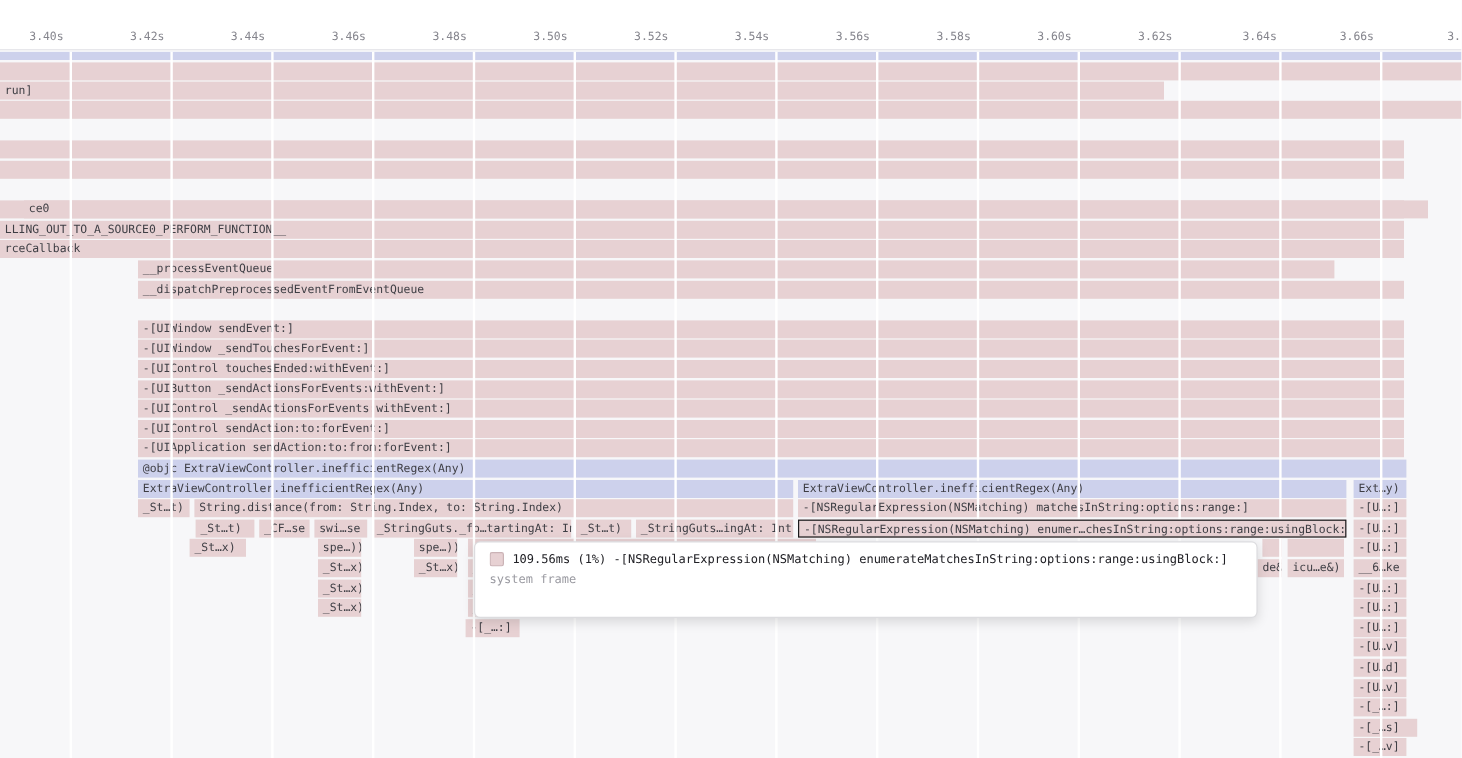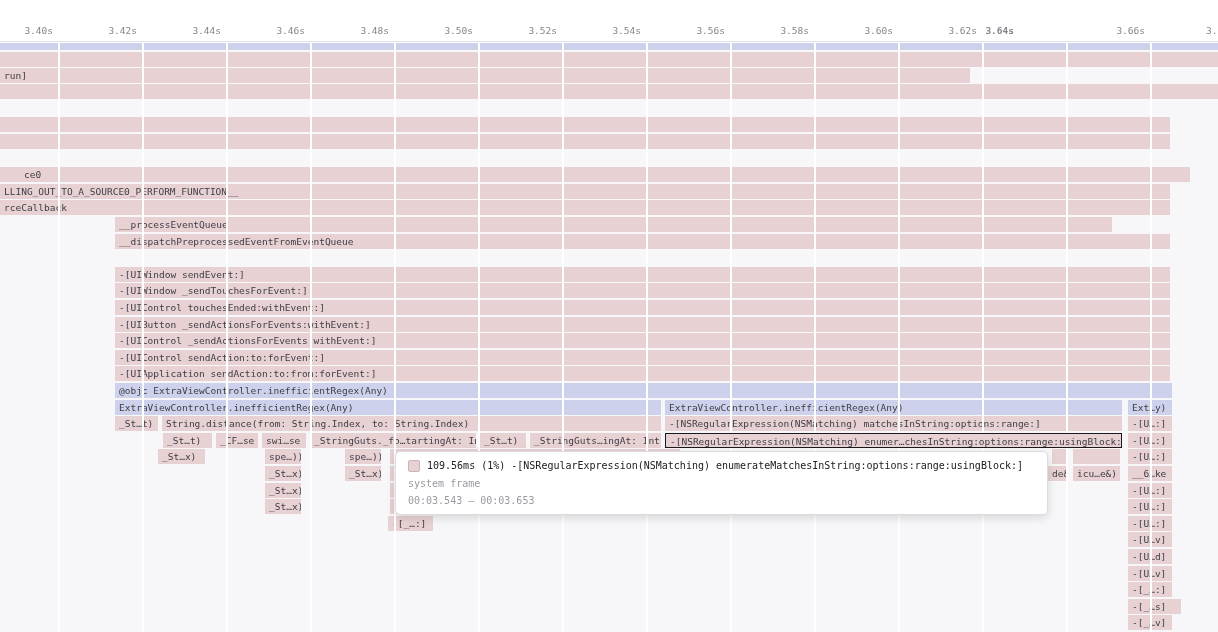--- a/index.html
+++ b/index.html
@@ -29,42 +29,42 @@
     overflow:hidden;white-space:nowrap;box-sizing:border-box;
     font-size:9.5px;line-height:15px;color:#3e3e44;padding-left:4px;z-index:1;
   }
   .bar.v{background:var(--purple,#cdd1ec);}
   .bar.s{border:1.5px solid #1a1a1c;z-index:3;}
   .tooltip{
     position:absolute;left:395px;top:451px;width:653px;height:64px;box-sizing:border-box;
     background:#ffffff;border:1px solid #dcdcdf;border-radius:5px;
     box-shadow:0 3px 10px rgba(0,0,0,0.13);z-index:10;padding:8px 12px;
   }
-  .tooltip .t1{display:flex;gap:7px;font-size:10px;color:#202025;white-space:nowrap;overflow:hidden;}
+  .tooltip .t1{display:flex;align-items:center;gap:7px;font-size:10px;color:#202025;white-space:nowrap;overflow:hidden;}
   .swatch{flex:0 0 auto;width:10px;height:10px;background:var(--pink,#e7d1d3);border:1px solid #cbb3b6;border-radius:2px;}
   .tooltip .t2,.tooltip .t3{font-size:10px;color:#9a9aa1;margin-top:6px;white-space:nowrap;}
 </style>
 </head>
 <body>
 
 <div class="stage">
   <div class="ruler">
       <div class="tick" style="left: -11px;">3.40s</div>
       <div class="tick" style="left: 73px;">3.42s</div>
       <div class="tick" style="left: 157px;">3.44s</div>
       <div class="tick" style="left: 241px;">3.46s</div>
       <div class="tick" style="left: 325px;">3.48s</div>
       <div class="tick" style="left: 409px;">3.50s</div>
       <div class="tick" style="left: 493px;">3.52s</div>
       <div class="tick" style="left: 577px;">3.54s</div>
       <div class="tick" style="left: 661px;">3.56s</div>
       <div class="tick" style="left: 745px;">3.58s</div>
       <div class="tick" style="left: 829px;">3.60s</div>
       <div class="tick" style="left: 913px;">3.62s</div>
-      <div class="tick" style="left: 950px; font-weight: bold;">3.64s</div>
+      <div class="tick" style="left: 1000px;">3.64s</div>
       <div class="tick" style="left: 1081px;">3.66s</div>
       <div class="tick clipped" style="left: 1206px;">3.</div>
     </div>
   <div class="chart">
       <div class="bar v" style="left: 0px; top: 0px; width: 1218px; height: 7px; line-height: 7px;"></div>
       <div class="bar" style="left: 0px; top: 9px; width: 1218px; height: 15px; line-height: 15px;"></div>
       <div class="bar" style="left: 0px; top: 25px; width: 970px; height: 15px; line-height: 15px;">run]</div>
       <div class="bar" style="left: 0px; top: 41px; width: 1218px; height: 15px; line-height: 15px;"></div>
       <div class="bar" style="left: 0px; top: 74px; width: 1170px; height: 15px; line-height: 15px;"></div>
       <div class="bar" style="left: 0px; top: 91px; width: 1170px; height: 15px; line-height: 15px;"></div>
@@ -138,15 +138,14 @@
       <div class="grid" style="left: 982px;"></div>
       <div class="grid" style="left: 1066px;"></div>
       <div class="grid" style="left: 1150px;"></div>
     </div>
   <div class="tooltip">
     <div class="t1">
       <span class="swatch"></span>
       <span>109.56ms (1%) -[NSRegularExpression(NSMatching) enumerateMatchesInString:options:range:usingBlock:]</span>
     </div>
     <div class="t2">system frame</div>
-    <div class="t3">00:03.543 — 00:03.653</div>
   </div>
 </div>
 
 </body></html>

